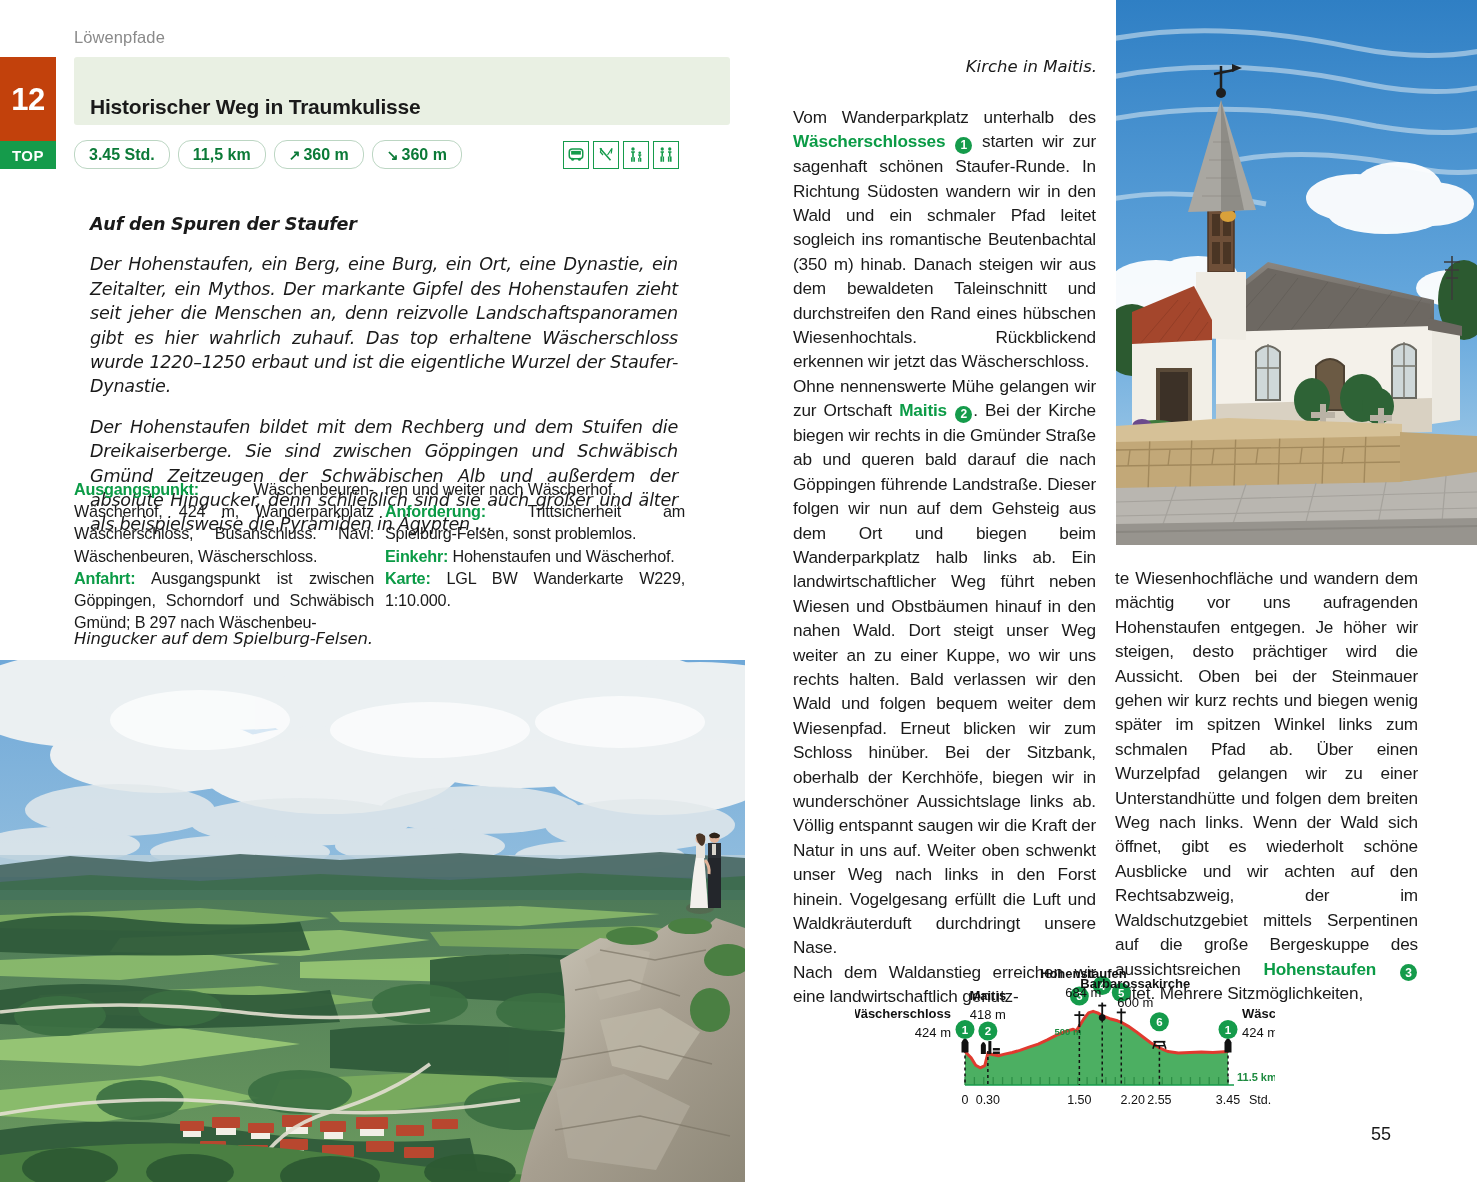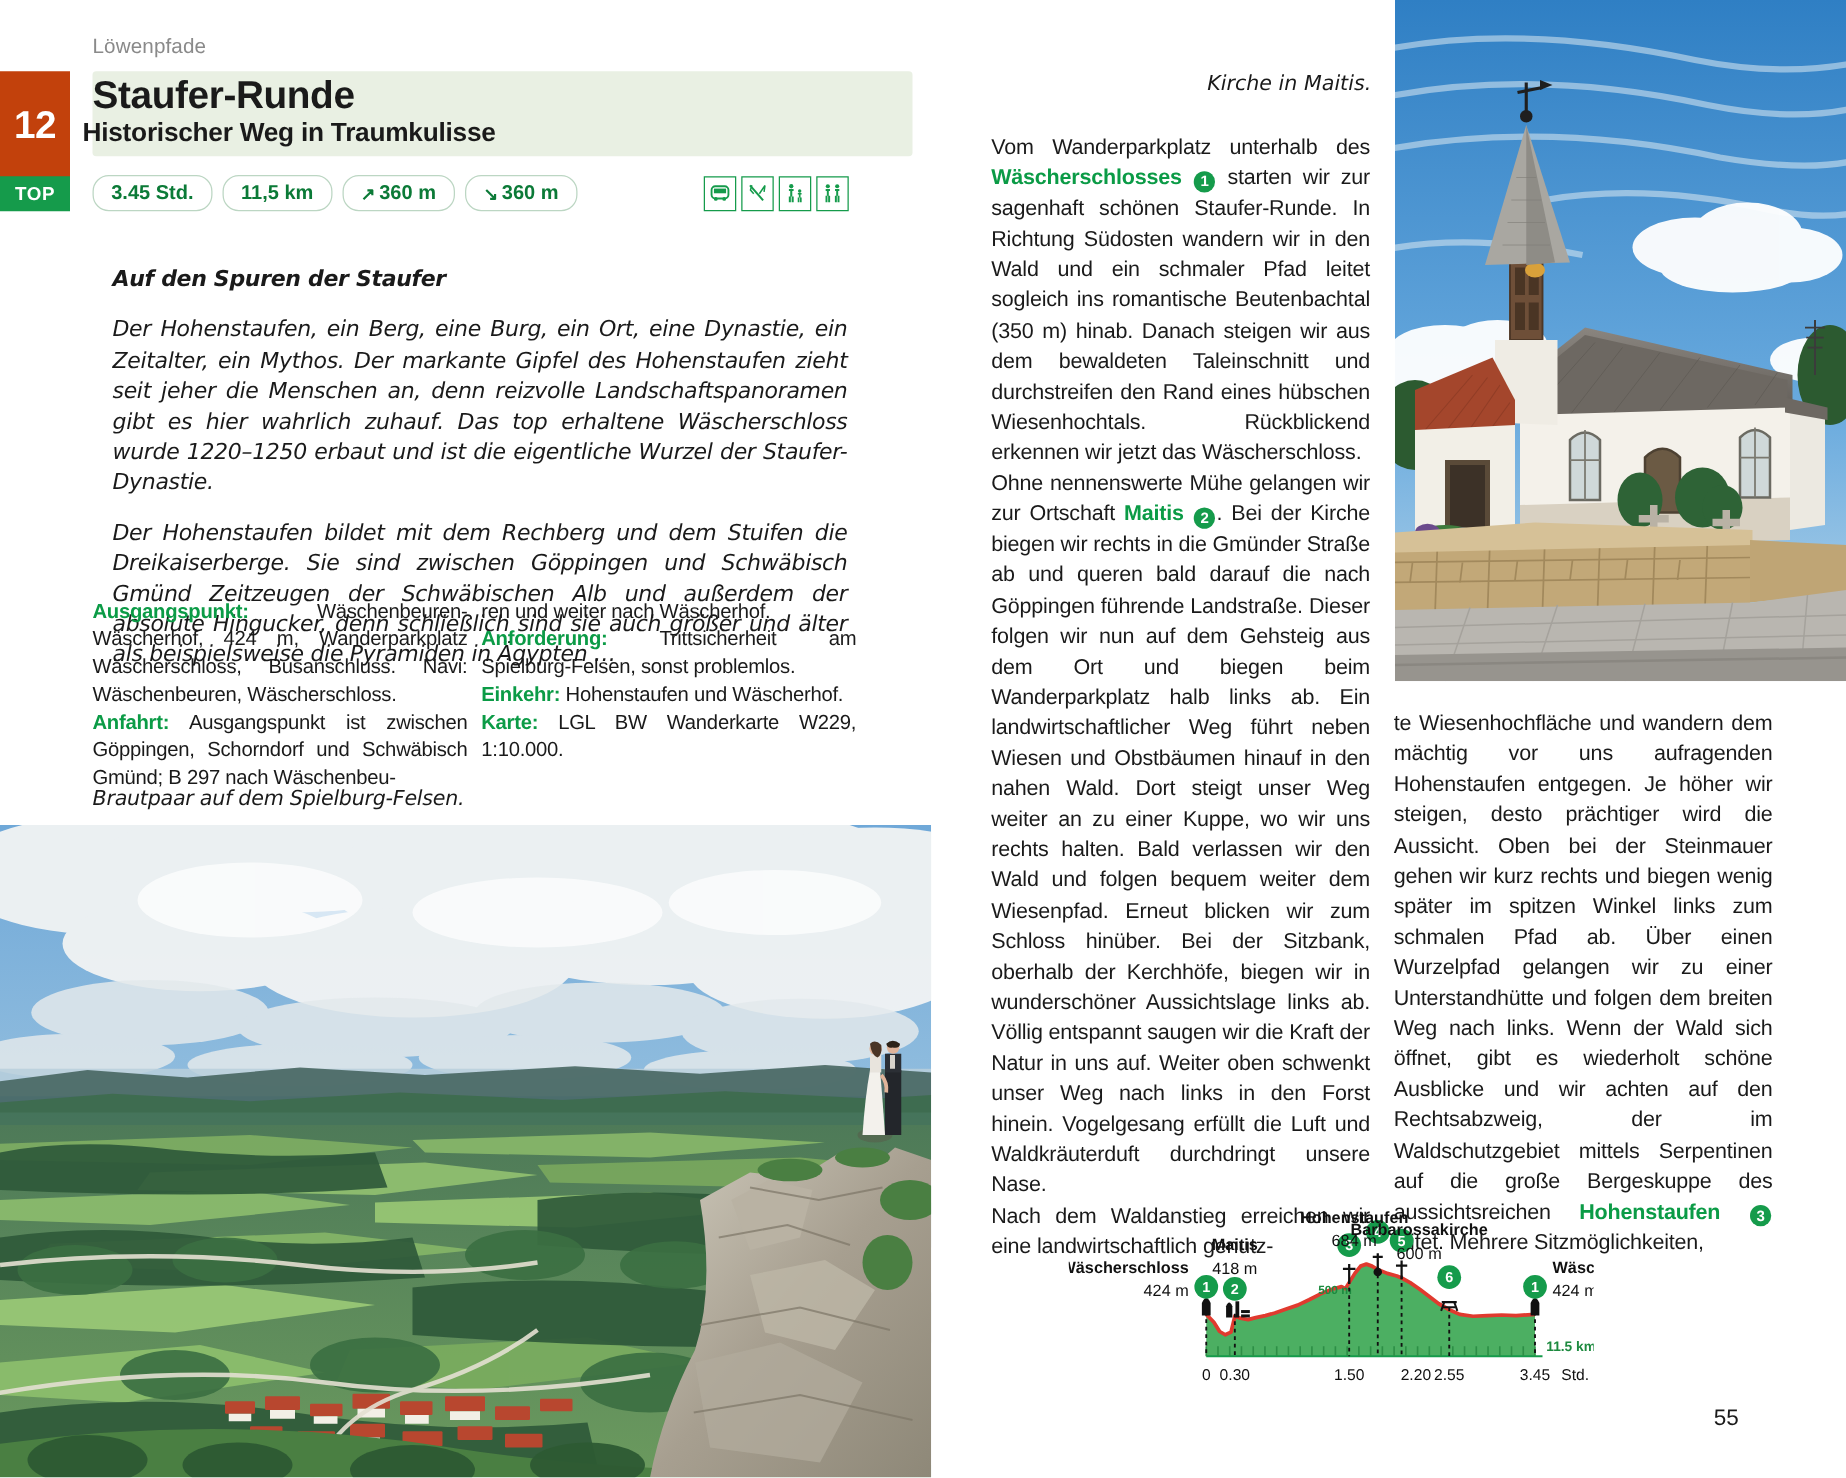--- a/index.html
+++ b/index.html
@@ -28,21 +28,21 @@
     background:#c2410c; color:#fff;
     font-size:31px; font-weight:bold;
     display:flex; align-items:center; justify-content:center;
     letter-spacing:-0.5px;
   }
   .route-title {
     position:absolute; left:74px; top:58px;
     font-size:31px; font-weight:bold; color:#1a1a1a; letter-spacing:-0.3px;
   }
   .route-sub {
-    position:absolute; left:66px; top:95px;
+    position:absolute; left:90px; top:95px;
     font-size:21px; font-weight:bold; color:#1a1a1a; letter-spacing:-0.2px;
   }
 
   .top-badge {
     position:absolute; left:0px; top:141px; width:56px; height:28px;
     background:#159b4b; color:#fff;
     font-size:15px; font-weight:bold; letter-spacing:.5px;
     display:flex; align-items:center; justify-content:center;
   }
   .stats-row { position:absolute; left:74px; top:140px; display:flex; gap:8px; }
@@ -133,21 +133,20 @@
 <body>
 
 <div class="page">
 
   <div class="left-col">
 
     <div class="series-label">Löwenpfade</div>
 
     <div class="title-band"></div>
     <div class="num-badge">12</div>
-    <div class="route-title">Staufer-Runde</div>
     <div class="route-sub">Historischer Weg in Traumkulisse</div>
 
     <div class="top-badge">TOP</div>
 
     <div class="stats-row">
       <div class="stat-pill">
         <span>3.45 Std.</span>
       </div>
       <div class="stat-pill">
         <span>11,5 km</span>
@@ -208,21 +207,21 @@
         <p><span class="k">Anfahrt:</span><span> Ausgangspunkt ist zwischen Göppingen, Schorndorf und Schwäbisch Gmünd; B 297 nach Wäschenbeu-</span></p>
       </div>
       <div class="info-col">
         <p><span>ren und weiter nach Wäscherhof.</span></p>
         <p><span class="k">Anforderung:</span><span> Trittsicherheit am Spielburg-Felsen, sonst problemlos.</span></p>
         <p><span class="k">Einkehr:</span><span> Hohenstaufen und Wäscherhof.</span></p>
         <p><span class="k">Karte:</span><span> LGL BW Wanderkarte W229, 1:10.000.</span></p>
       </div>
     </div>
 
-    <div class="photo-caption-left">Brautpaar auf dem Spielburg-Felsen.</div>
+    <div class="photo-caption-left">Hingucker auf dem Spielburg-Felsen.</div>
 
     <div class="photo-landscape">
       <svg width="745" height="522" viewBox="0 0 745 522" preserveAspectRatio="none">
         <defs>
           <linearGradient id="sky" x1="0" y1="0" x2="0" y2="1">
             <stop offset="0%" stop-color="#6fa8d8"></stop>
               <stop offset="55%" stop-color="#9cc4e0"></stop>
               <stop offset="100%" stop-color="#cfe0ea"></stop>
           </linearGradient>
           <linearGradient id="farfields" x1="0" y1="0" x2="0" y2="1">

